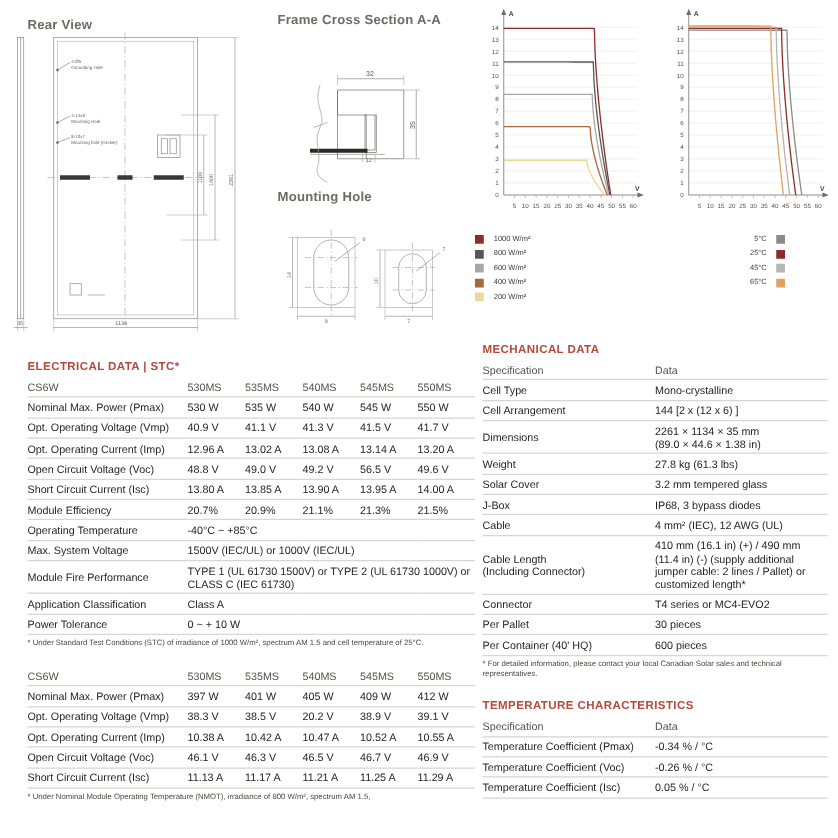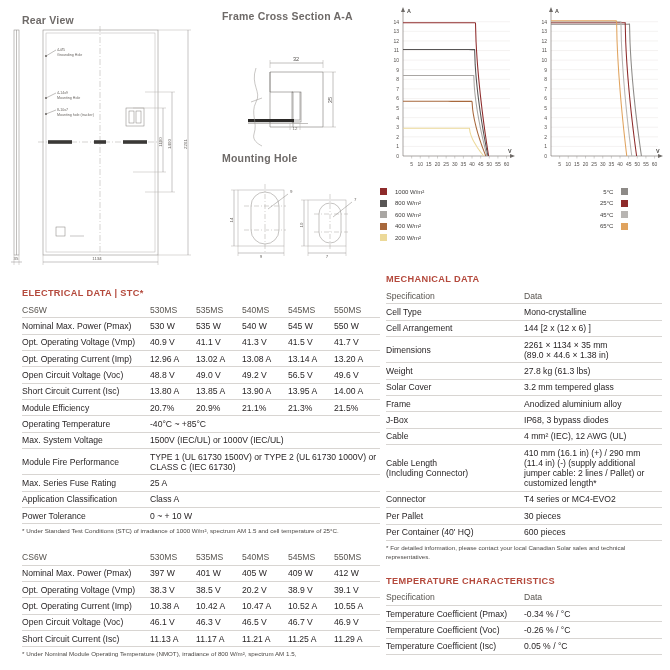--- a/index.html
+++ b/index.html
@@ -497,24 +497,20 @@
             </tr>
             <tr>
               <td>Max. System Voltage</td>
               <td colspan="5">1500V (IEC/UL) or 1000V (IEC/UL)</td>
             </tr>
             <tr>
               <td>Module Fire Performance</td>
               <td colspan="5">TYPE 1 (UL 61730 1500V) or TYPE 2 (UL 61730 1000V) or CLASS C (IEC 61730)</td>
             </tr>
             <tr>
-              <td>Max. Series Fuse Rating</td>
-              <td colspan="5">25 A</td>
-            </tr>
-            <tr>
               <td>Application Classification</td>
               <td colspan="5">Class A</td>
             </tr>
             <tr>
               <td>Power Tolerance</td>
               <td colspan="5">0 ~ + 10 W</td>
             </tr>
           </tbody>
       </table>
       <div class="foot">* Under Standard Test Conditions (STC) of irradiance of 1000 W/m², spectrum AM 1.5 and cell temperature of 25°C.</div>
@@ -606,35 +602,31 @@
             </tr>
             <tr>
               <td style="white-space: pre-line;">Weight</td>
               <td style="white-space: pre-line;">27.8 kg (61.3 lbs)</td>
             </tr>
             <tr>
               <td style="white-space: pre-line;">Solar Cover</td>
               <td style="white-space: pre-line;">3.2 mm tempered glass</td>
             </tr>
             <tr>
-              <td style="white-space: pre-line;">Frame</td>
-              <td style="white-space: pre-line;">Anodized aluminium alloy</td>
-            </tr>
-            <tr>
               <td style="white-space: pre-line;">J-Box</td>
               <td style="white-space: pre-line;">IP68, 3 bypass diodes</td>
             </tr>
             <tr>
               <td style="white-space: pre-line;">Cable</td>
               <td style="white-space: pre-line;">4 mm² (IEC), 12 AWG (UL)</td>
             </tr>
             <tr>
               <td style="white-space: pre-line;">Cable Length
 (Including Connector)</td>
-              <td style="white-space: pre-line;">410 mm (16.1 in) (+) / 290 mm (11.4 in) (-) (supply additional jumper cable: 2 lines / Pallet) or customized length*</td>
+              <td style="white-space: pre-line;">410 mm (16.1 in) (+) / 490 mm (11.4 in) (-) (supply additional jumper cable: 2 lines / Pallet) or customized length*</td>
             </tr>
             <tr>
               <td style="white-space: pre-line;">Connector</td>
               <td style="white-space: pre-line;">T4 series or MC4-EVO2</td>
             </tr>
             <tr>
               <td style="white-space: pre-line;">Per Pallet</td>
               <td style="white-space: pre-line;">30 pieces</td>
             </tr>
             <tr>

